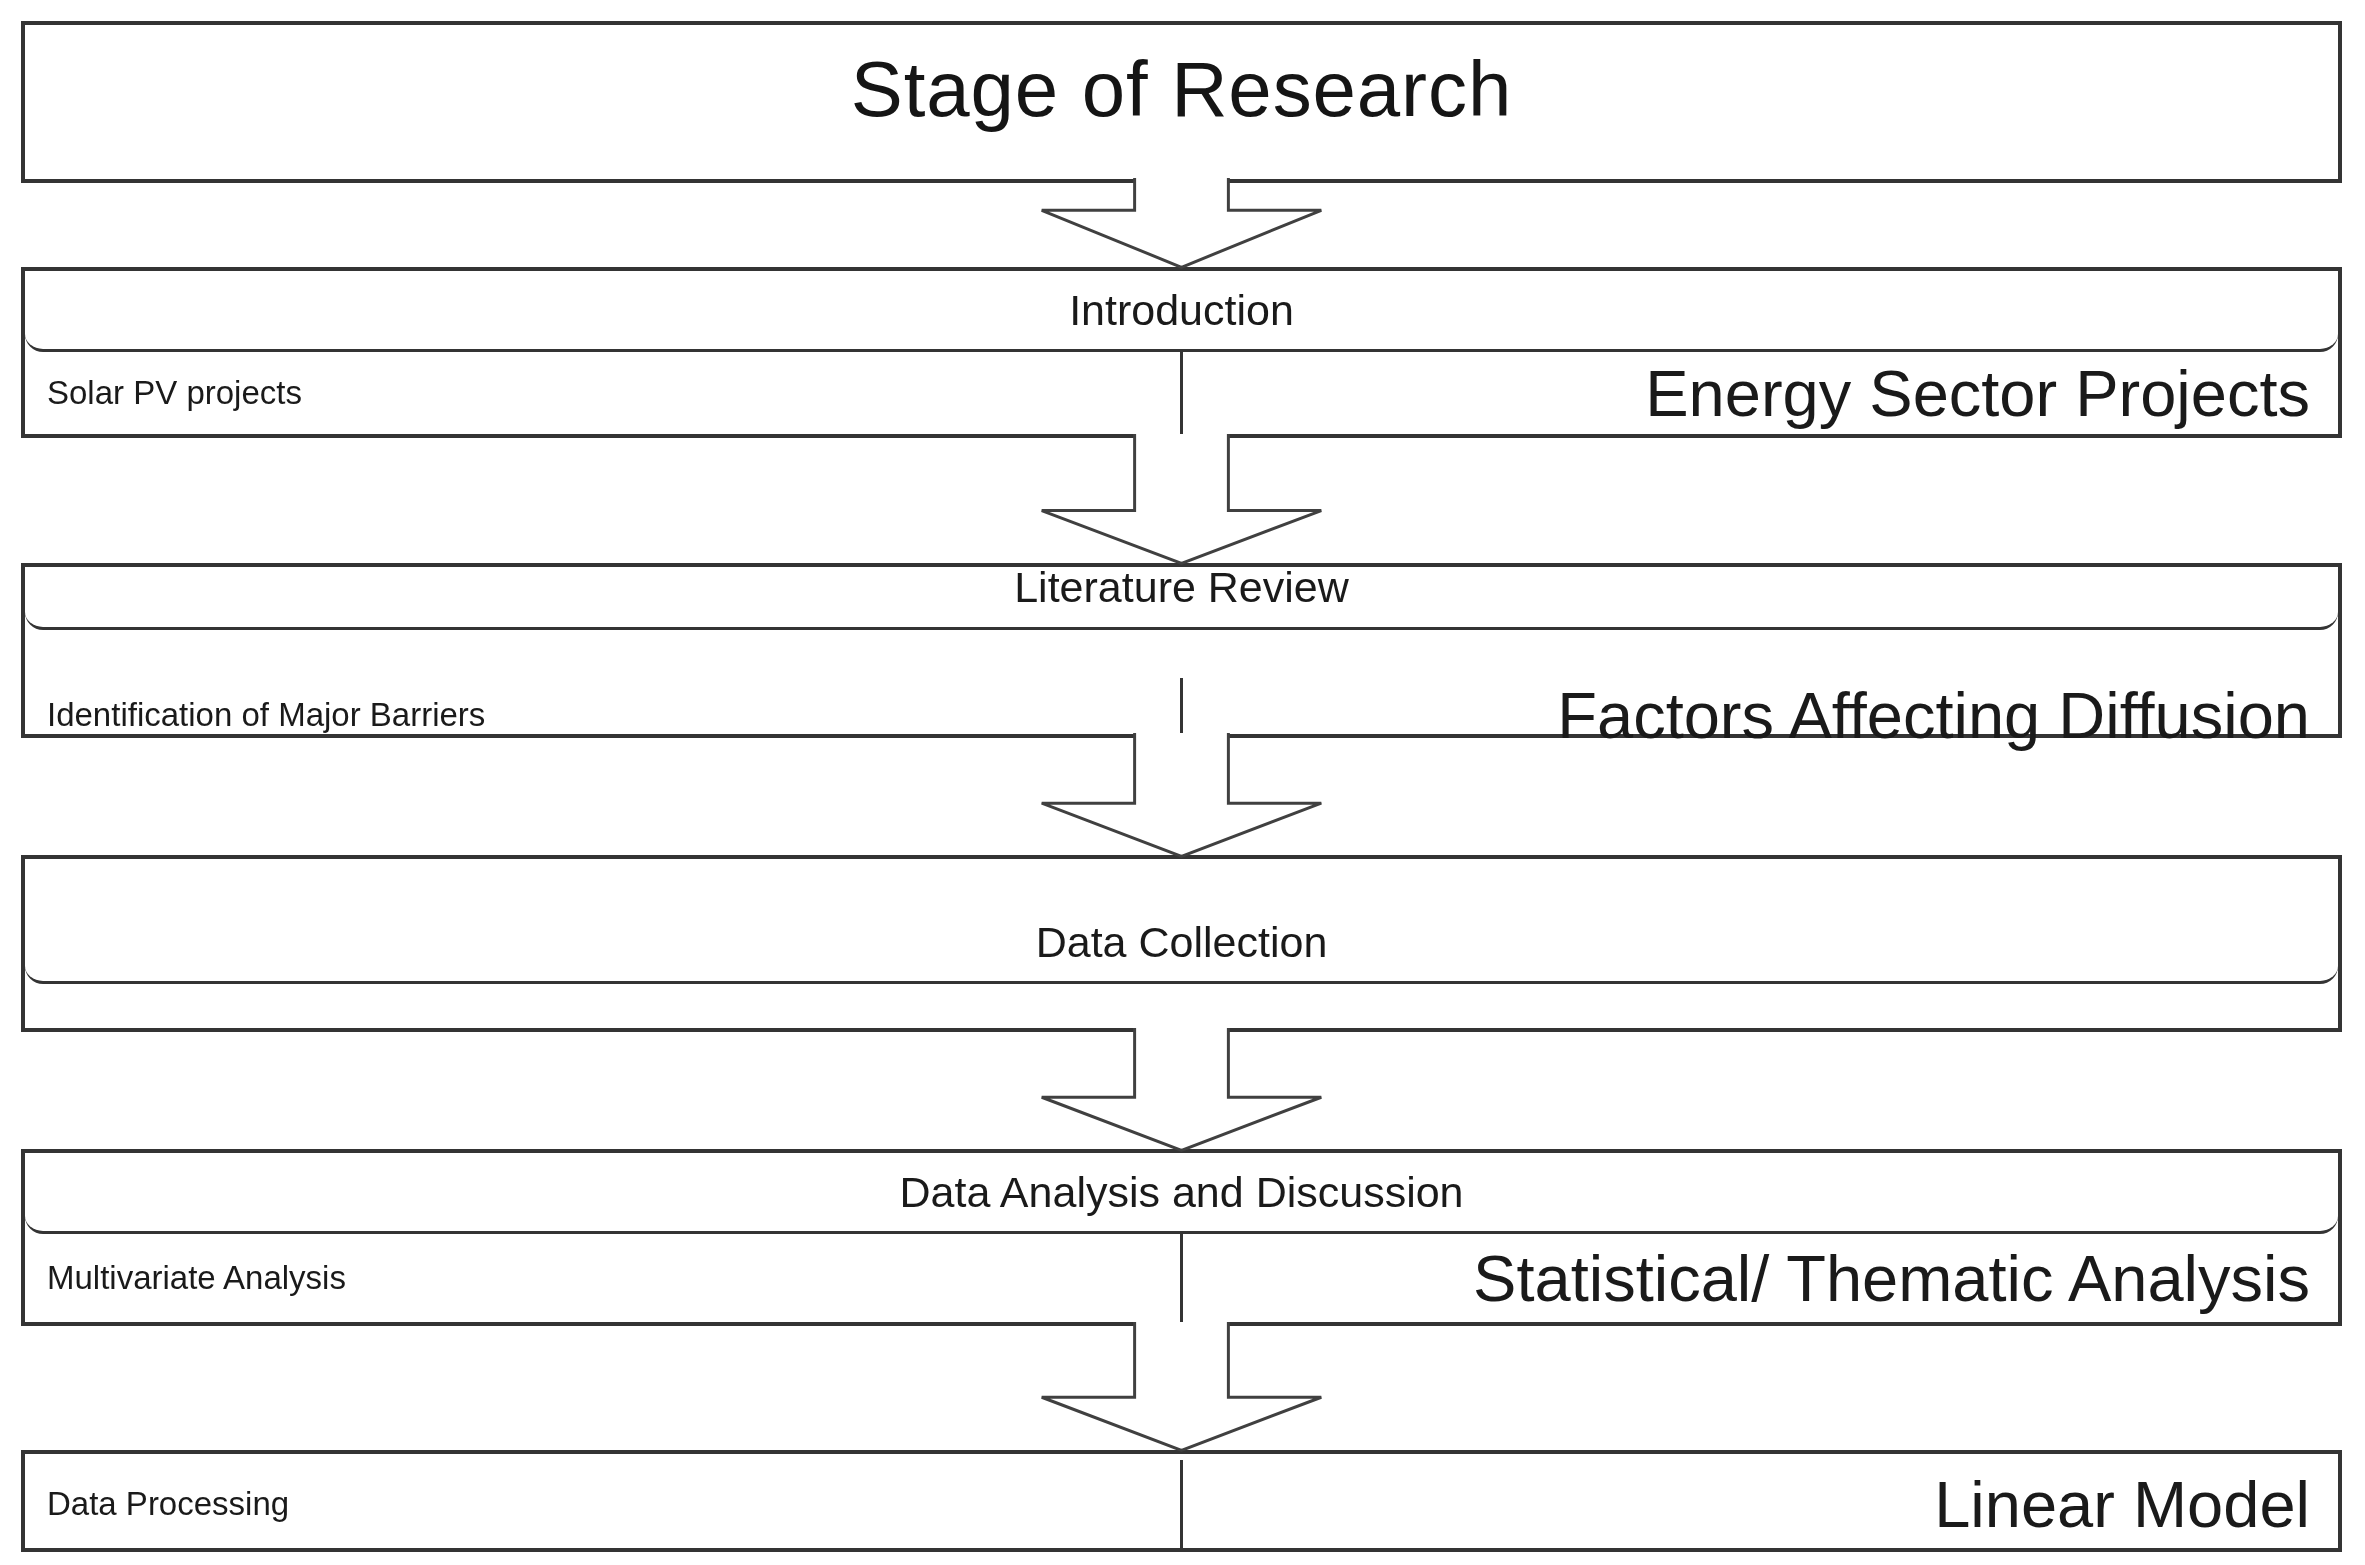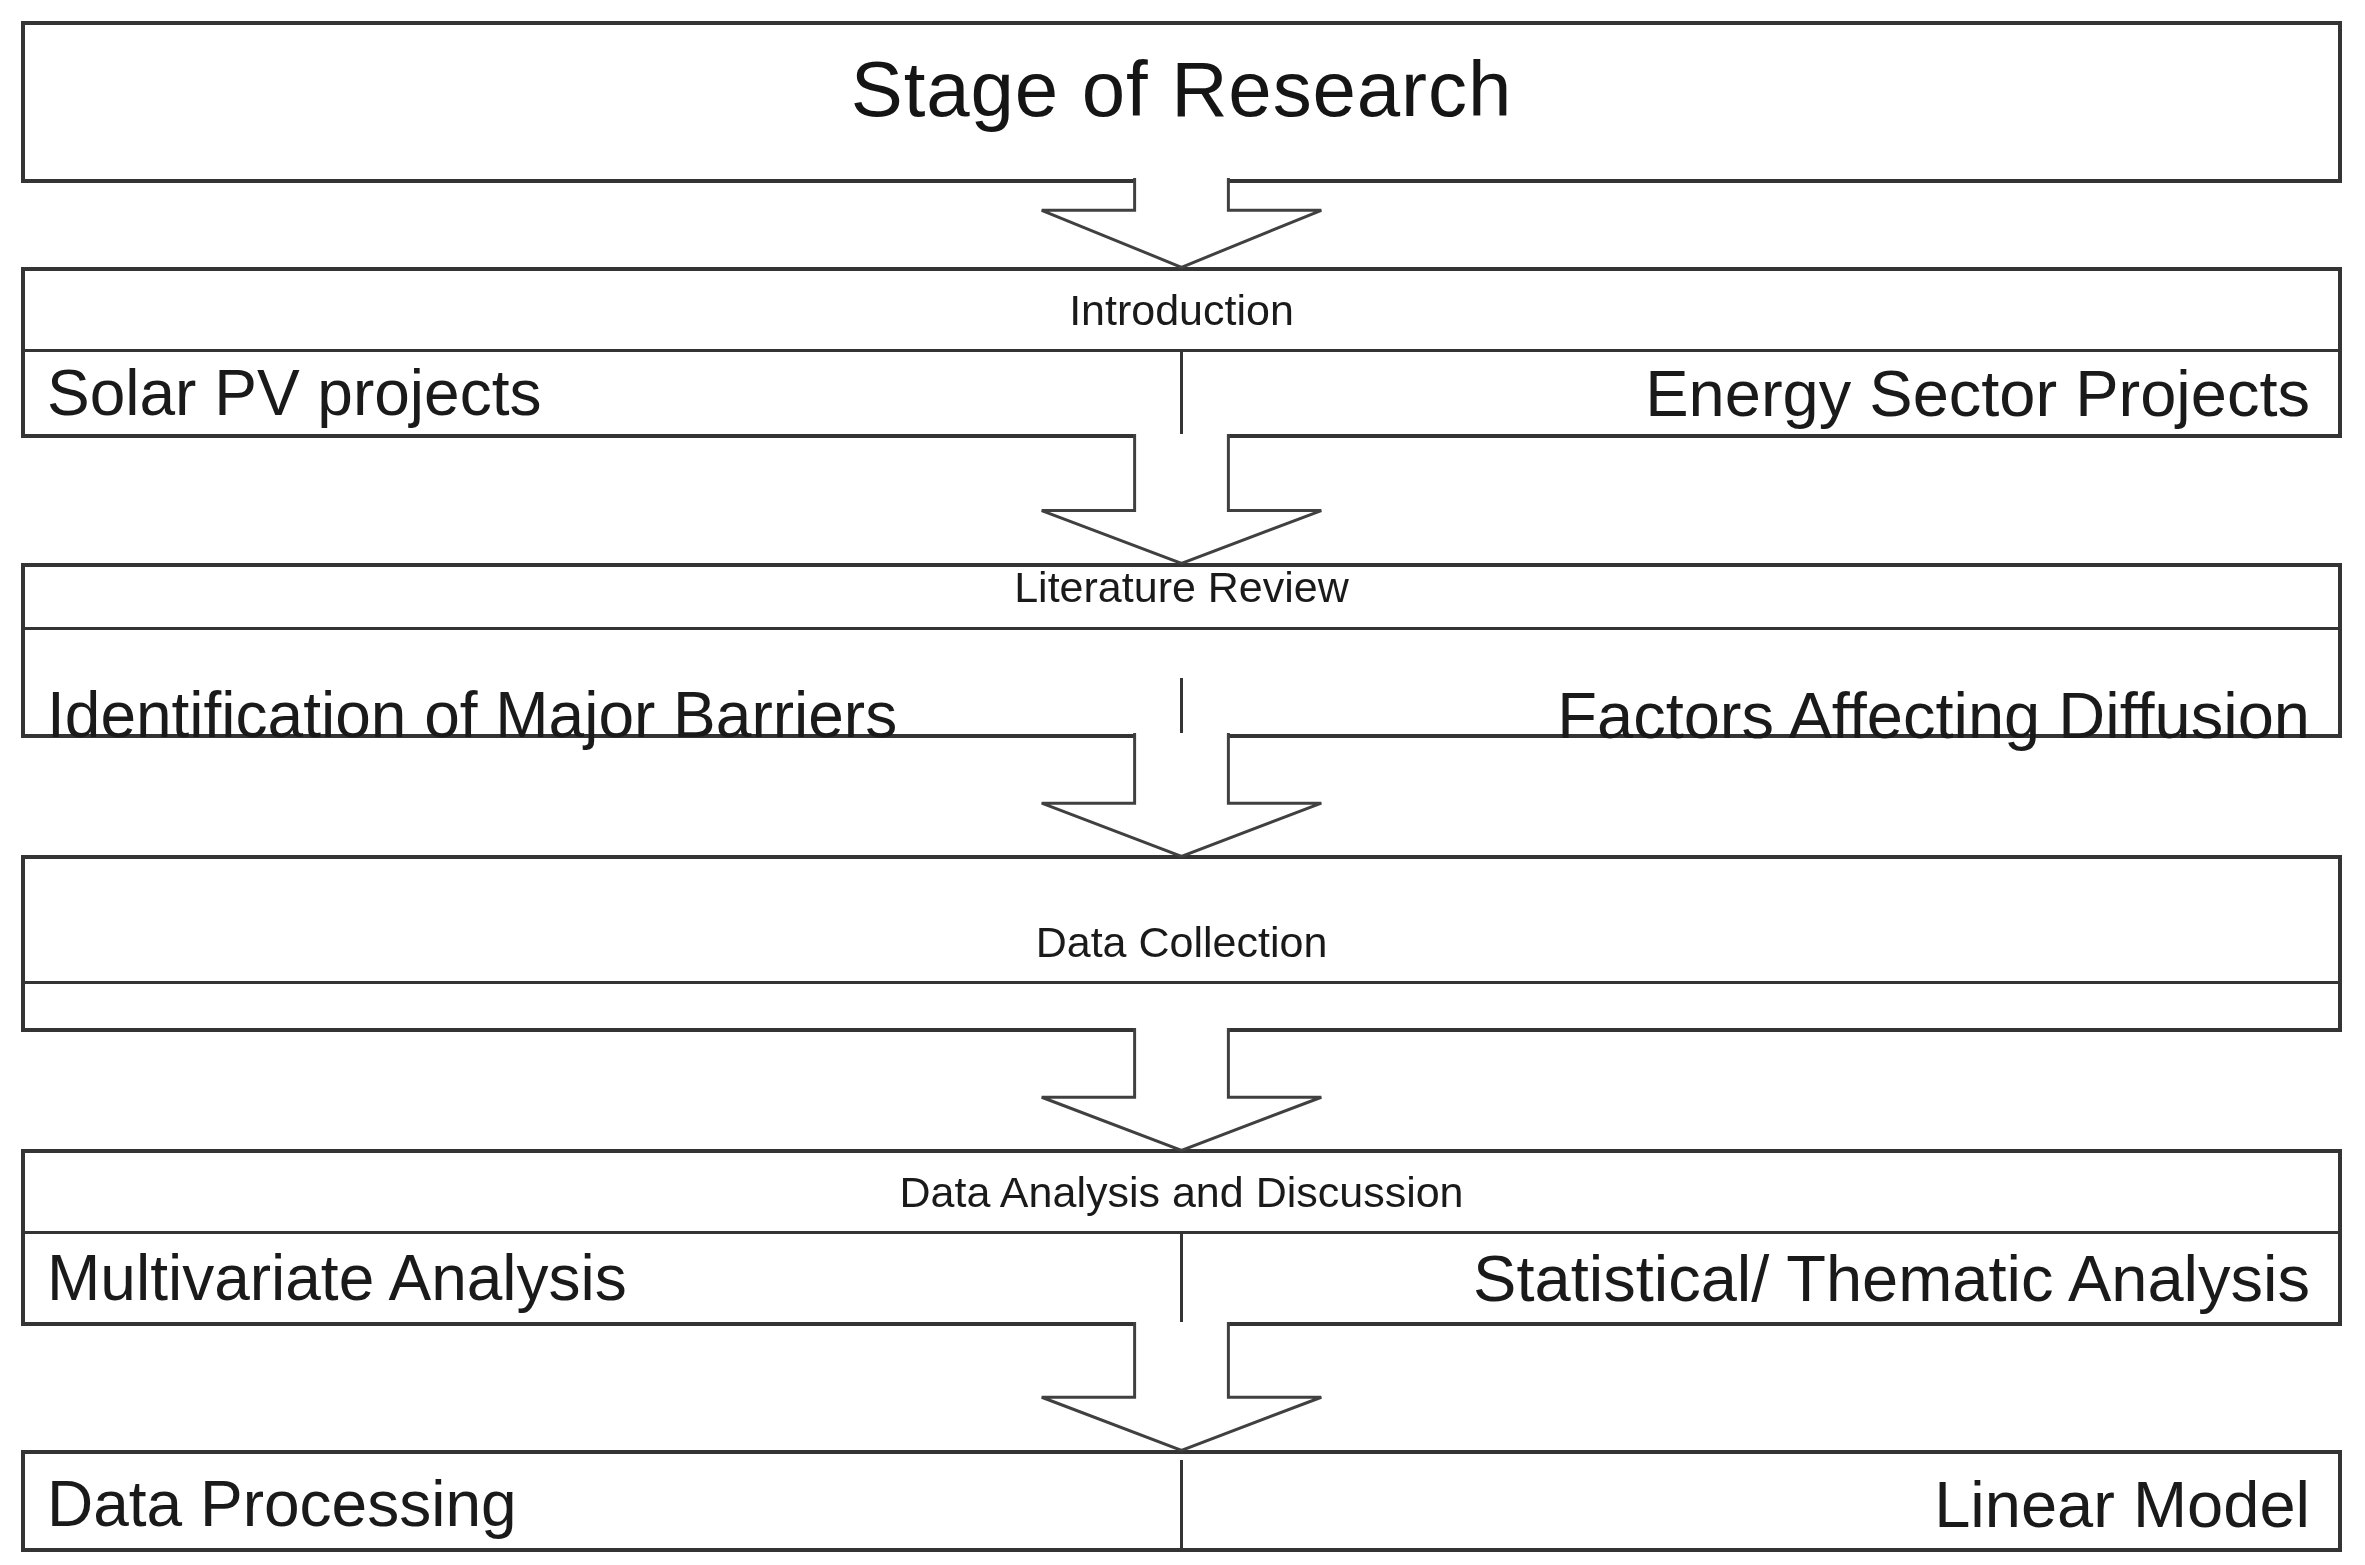--- a/index.html
+++ b/index.html
@@ -39,36 +39,37 @@
     white-space:nowrap;
   }
 
   .sec{display:flex;flex-direction:column;}
   .sec-header{
     height:78px;
     border-bottom:3.4px solid var(--border);
     display:flex;align-items:center;justify-content:center;
     font-size:43px;
     flex:0 0 auto;
+    border-radius:18px;
   }
   .sec-row{
     position:relative;
     flex:1 1 auto;
     display:flex;
     align-items:stretch;
   }
   .vdiv{
     position:absolute;left:1155px;top:0;bottom:0;width:3.4px;
     background:var(--border);
   }
   .cell-left{
     width:1155px;box-sizing:border-box;
     display:flex;align-items:center;
     padding-left:22px;
-    font-size:64px;
+    font-size:33px;
     white-space:nowrap;
   }
   .cell-right{
     flex:1;box-sizing:border-box;
     display:flex;align-items:center;justify-content:flex-end;
     padding-right:28px;
     font-size:65px;
     white-space:nowrap;
   }
 

